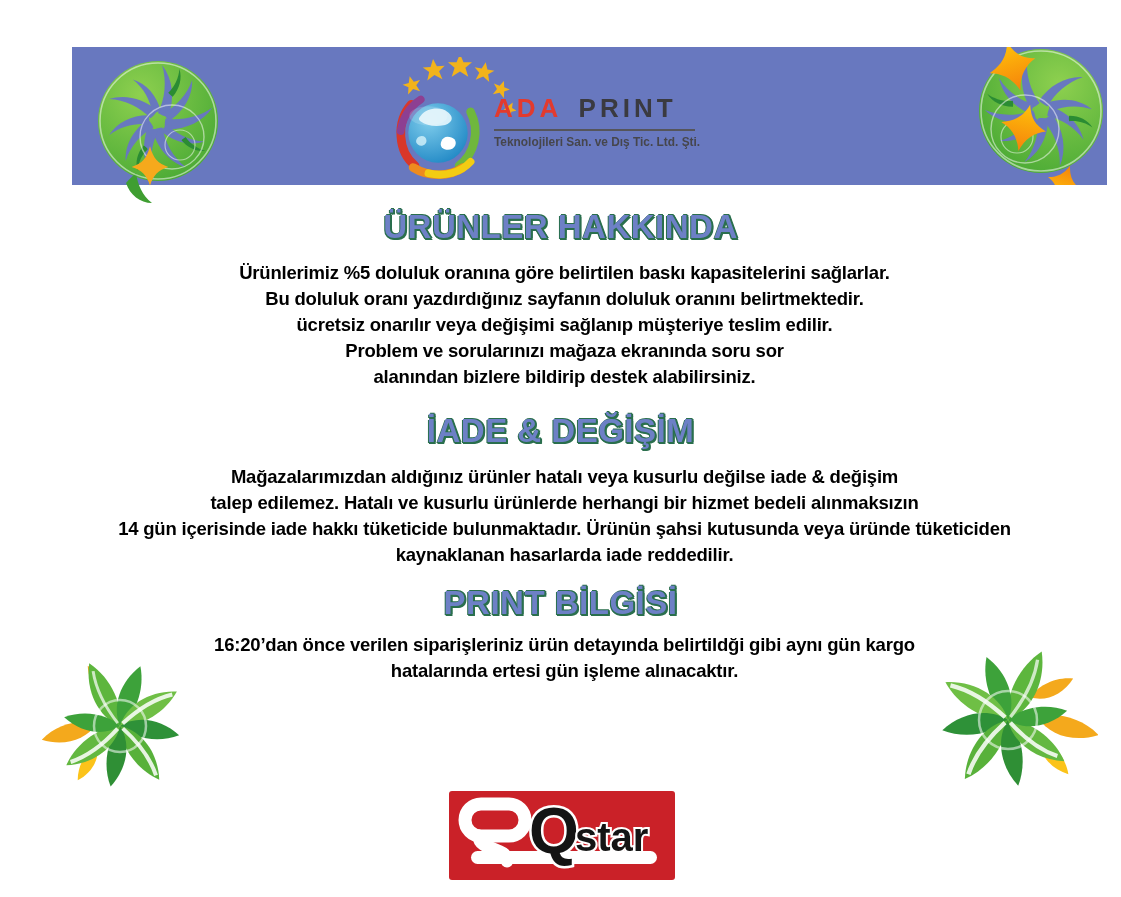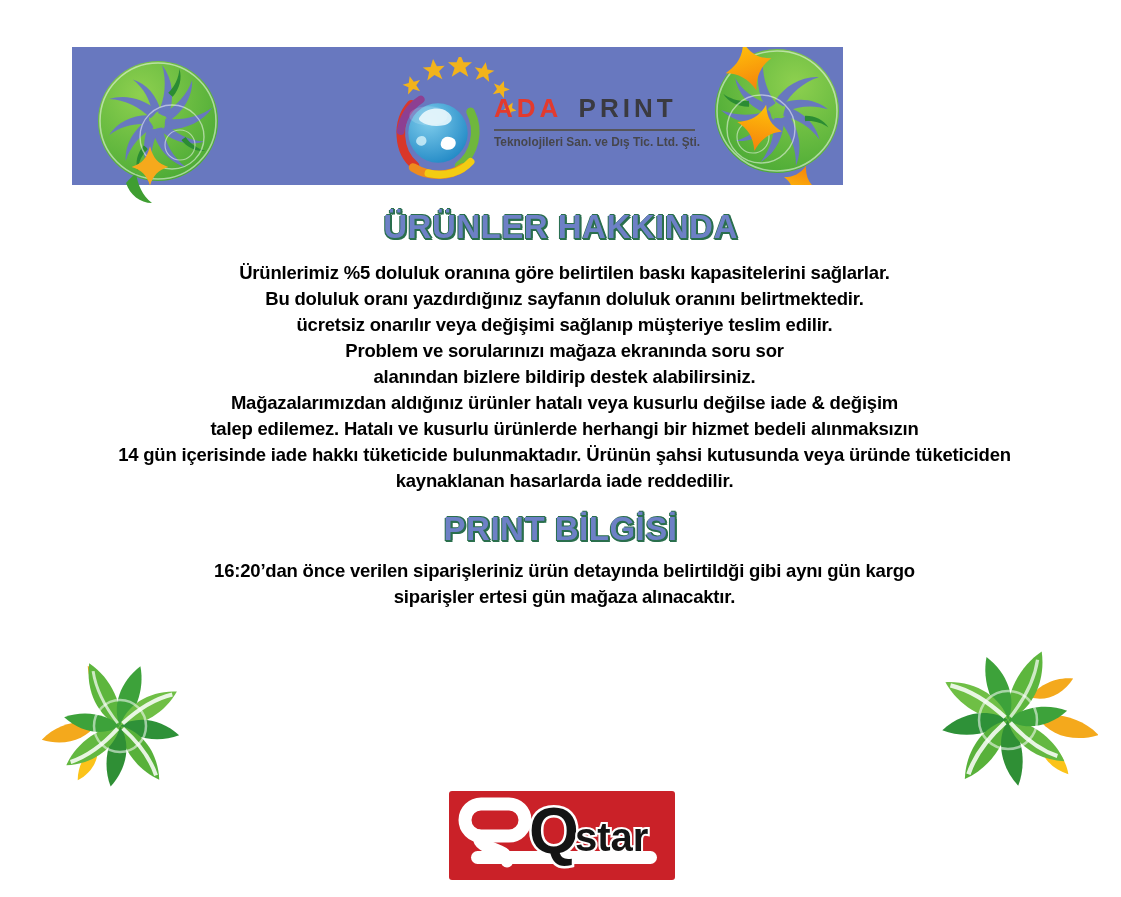--- a/index.html
+++ b/index.html
@@ -3,21 +3,21 @@
 <meta charset="utf-8">
 <style>
   html,body { margin:0; padding:0; background:#ffffff; }
   .page {
     position:relative; width:1121px; height:897px; background:#ffffff;
     font-family:"Liberation Sans", sans-serif; overflow:hidden;
   }
 
   
   .banner {
-    position:absolute; left:72px; top:47px; width:771px; height:138px;
+    position:absolute; left:72px; top:47px; width:1035px; height:138px;
     background:var(--banner,#6878bf);
   }
   .ornament-left  { position:absolute; left:20px; top:6px;  width:138px; height:162px; }
   .ornament-right-clip { position:absolute; right:0; top:0; width:162px; height:138px; overflow:hidden; }
   .ornament-right-clip svg { position:absolute; right:-4px; top:-2px; }
 
   .logo-group { position:absolute; left:316px; top:8px; width:336px; height:124px; }
   .logo-stars { position:absolute; left:12px; top:2px; }
   .logo-globe { position:absolute; left:4px; top:32px; }
   .logo-text  { position:absolute; left:106px; top:38px; width:226px; }
@@ -186,31 +186,32 @@
 
     <h2 class="section-heading heading-1">ÜRÜNLER HAKKINDA</h2>
     <div>
       <div class="body-line">Ürünlerimiz %5 doluluk oranına  göre belirtilen baskı kapasitelerini sağlarlar.</div>
       <div class="body-line">Bu doluluk oranı yazdırdığınız sayfanın doluluk oranını belirtmektedir.</div>
       <div class="body-line">ücretsiz onarılır veya değişimi sağlanıp müşteriye teslim edilir.</div>
       <div class="body-line">Problem ve sorularınızı mağaza ekranında soru sor</div>
       <div class="body-line">alanından bizlere bildirip destek alabilirsiniz.</div>
     </div>
 
+    <h2 class="section-heading heading-2">İADE &amp; DEĞİŞİM</h2>
     <div>
       <div class="body-line">Mağazalarımızdan aldığınız ürünler hatalı veya kusurlu değilse iade &amp; değişim</div>
       <div class="body-line">talep edilemez. Hatalı ve kusurlu ürünlerde herhangi bir hizmet bedeli alınmaksızın</div>
       <div class="body-line">14 gün içerisinde iade hakkı tüketicide bulunmaktadır. Ürünün şahsi kutusunda veya üründe tüketiciden</div>
       <div class="body-line">kaynaklanan hasarlarda iade reddedilir.</div>
     </div>
 
     <h2 class="section-heading heading-3">PRINT BİLGİSİ</h2>
     <div>
       <div class="body-line">16:20’dan önce verilen siparişleriniz ürün detayında belirtildği gibi aynı gün kargo</div>
-      <div class="body-line">siparişler ertesi gün mağaza alınacaktır.</div>
+      <div class="body-line">hatalarında ertesi gün işleme alınacaktır.</div>
     </div>
   </div>
 
   <div class="leaves-left">
     <svg width="170" height="160" viewBox="0 0 170 160">
       <defs>
         <path id="lfA" d="M0,0 C10,-20 36,-30 62,-24 C46,-4 18,5 0,0 Z"></path>
         <path id="lvA" d="M3,-2 C20,-13 40,-21 57,-22"></path>
       </defs>
       <g transform="translate(84,78)">

